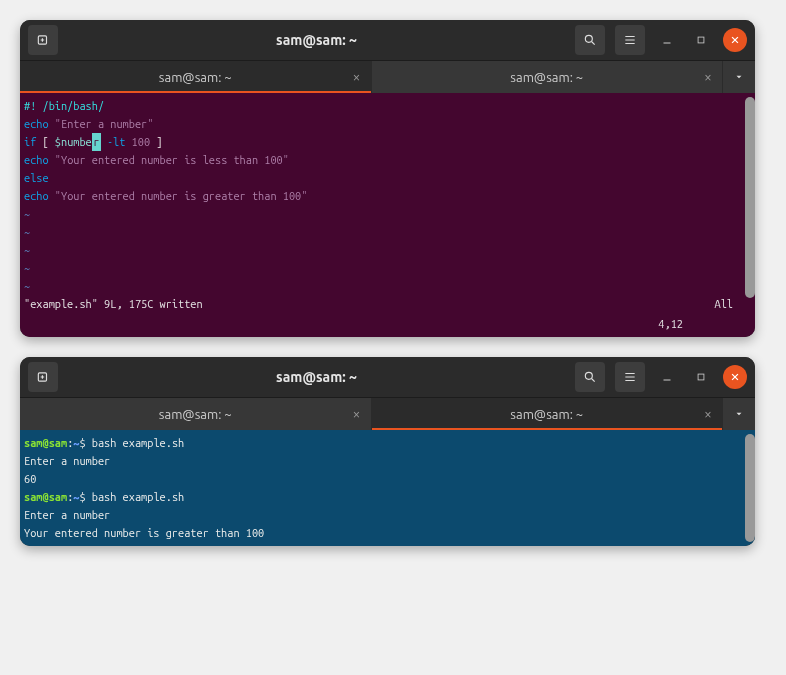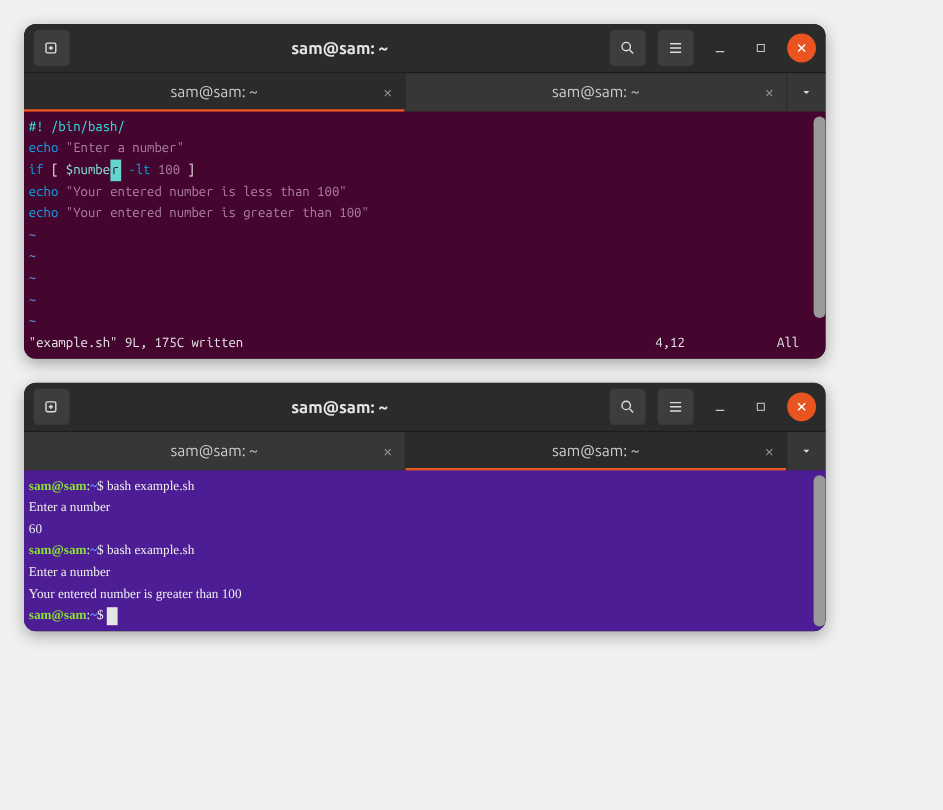--- a/index.html
+++ b/index.html
@@ -3,21 +3,21 @@
 <meta charset="utf-8">
 <style>
   body {
     margin: 0;
     padding: 20px;
     background: #f0f0f0;
     font-family: "Ubuntu Mono", "DejaVu Sans Mono", monospace;
     font-size: 14px;
   }
   .window {
-    width: 668px;
+    width: 735px;
     margin-bottom: 20px;
     background: #2b2b2b;
     border-radius: 10px;
     overflow: hidden;
     box-shadow: 0 4px 12px rgba(0,0,0,0.3);
   }
   .titlebar {
     display: flex;
     align-items: center;
     background: #2b2b2b;
@@ -60,21 +60,21 @@
   .term-body {
     padding: 4px 0 4px 4px;
     font-family: "Ubuntu Mono","DejaVu Sans Mono", monospace;
     font-size: 11px;
     line-height: 18px;
     position:relative;
     display:flex;
   }
   .term-content { flex:1; }
   .term-body.vim-bg { background:#44062f; color:#e6e6e6; }
-  .term-body.shell-bg { background:#4c1d95; color:#e6e6e6;font-family:Liberation Serif, serif; }
+  .term-body.shell-bg { background:#0c4a6e; color:#e6e6e6; }
 
   .scrollbar {
     width:10px; background:transparent; position:relative; margin-left:4px;
   }
   .scrollbar-thumb {
     position:absolute; left:0; right:0; background:#999; border-radius:5px;
   }
 
   .line { white-space:pre; }
   .c-yellow { color:#0ea5e9; }
@@ -89,21 +89,21 @@
     width:9px; text-align:center;
   }
   .cursor-block-lite {
     display:inline-block; background:#e6e6e6; color:#2e0a23;
     width:9px; height:15px; vertical-align:middle;
   }
   .statusline {
     display:flex; color:#e6e6e6;
   }
   .status-left{ flex:1; white-space:pre;}
-  .status-mid { width:70px; text-align:left;}
+  .status-mid { width:70px; text-align:right;margin-top:20px;}
   .status-right{ width:50px; text-align:right; padding-right:8px;}
   .tilde { color:#5e9ad6; }
 </style>
 </head>
 <body>
 
 <div class="window">
   <div class="titlebar">
     <div class="tb-left">
       <div class="icon-btn box">
@@ -159,20 +159,21 @@
         </svg>
     </div>
   </div>
 
   <div class="term-body vim-bg">
     <div class="term-content" id="vim-content">
         <div class="line"><span class="c-cyan">#! /bin/bash/</span></div>
         <div class="line"><span class="c-yellow">echo </span><span class="c-str">"Enter a number"</span></div>
         <div class="line"><span class="c-yellow">if</span><span class="c-white"> [</span><span class="c-aqua"> $numbe</span><span class="cursor-block">r</span><span class="c-yellow"> -lt</span><span class="c-str"> 100</span><span class="c-white"> ]</span></div>
         <div class="line"><span class="c-yellow">echo </span><span class="c-str">"Your entered number is less than 100"</span></div>
+        <div class="line"><span class="c-yellow">else</span></div>
         <div class="line"><span class="c-yellow">echo </span><span class="c-str">"Your entered number is greater than 100"</span></div>
         <div class="line tilde">~</div>
         <div class="line tilde">~</div>
         <div class="line tilde">~</div>
         <div class="line tilde">~</div>
         <div class="line tilde">~</div>
         <div class="statusline">
           <span class="status-left">"example.sh" 9L, 175C written</span>
           <span class="status-mid">4,12</span>
           <span class="status-right">All</span>
@@ -242,19 +243,18 @@
   </div>
 
   <div class="term-body shell-bg">
     <div class="term-content" id="shell-content">
         <div class="line"><span class="prompt-user">sam@sam</span><span class="c-white">:</span><span class="prompt-path">~</span><span class="c-white">$ </span><span class="c-white">bash example.sh</span></div>
         <div class="line"><span class="c-white">Enter a number</span></div>
         <div class="line"><span class="c-white">60</span></div>
         <div class="line"><span class="prompt-user">sam@sam</span><span class="c-white">:</span><span class="prompt-path">~</span><span class="c-white">$ </span><span class="c-white">bash example.sh</span></div>
         <div class="line"><span class="c-white">Enter a number</span></div>
         <div class="line"><span class="c-white">Your entered number is greater than 100</span></div>
-        <div class="line"><span class="prompt-user">sam@sam</span><span class="c-white">:</span><span class="prompt-path">~</span><span class="c-white">$ </span><span class="c-white"></span><span class="cursor-block-lite"></span></div>
       </div>
     <div class="scrollbar">
       <div class="scrollbar-thumb" style="top:0; height:100%;"></div>
     </div>
   </div>
 </div>
 
 </body></html>

